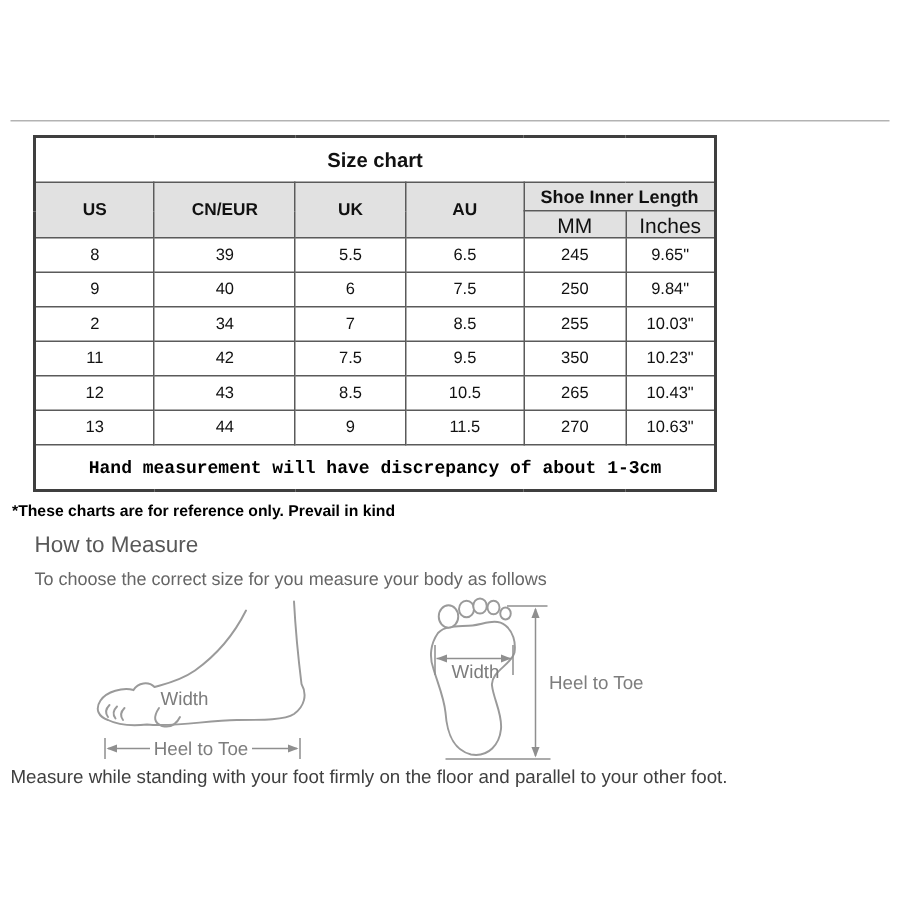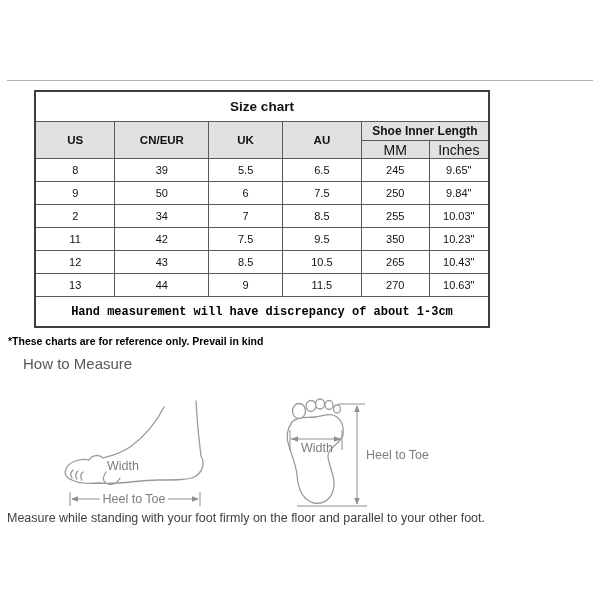--- a/index.html
+++ b/index.html
@@ -7,21 +7,20 @@
     position:relative;width:600px;height:600px;background:#ffffff;overflow:hidden;
     font-family:"Liberation Sans",sans-serif;color:#1a1a1a;
   }
   .top-rule{position:absolute;left:7px;top:80px;width:586px;height:1px;background:#b3b3b3;}
 
   
   table.size-table{
     position:absolute;left:22px;top:90px;width:456px;
     border-collapse:collapse;table-layout:fixed;
     border:2px solid #3f3f3f;
-    margin-left:12px;
   }
   table.size-table td, table.size-table th{
     border:1px solid #5a5a5a;text-align:center;vertical-align:middle;
     padding:0;color:#111;
   }
   tr.title-row td{height:29px;background:#fff;font-weight:bold;font-size:13.5px;}
   tr.head-row th, tr.sub-row th{background:#e1e1e1;}
   tr.head-row th{height:18px;font-weight:bold;font-size:11.5px;}
   tr.sub-row th{height:17px;font-weight:normal;font-size:14px;}
   tr.data-row td{height:22px;background:#fff;font-size:11px;font-weight:normal;}
@@ -85,21 +84,21 @@
     <tr class="data-row">
       <td>8</td>
       <td>39</td>
       <td>5.5</td>
       <td>6.5</td>
       <td>245</td>
       <td>9.65"</td>
     </tr>
     <tr class="data-row">
       <td>9</td>
-      <td>50</td>
+      <td>40</td>
       <td>6</td>
       <td>7.5</td>
       <td>250</td>
       <td>9.84"</td>
     </tr>
     <tr class="data-row">
       <td>2</td>
       <td>34</td>
       <td>7</td>
       <td>8.5</td>
@@ -131,20 +130,21 @@
       <td>10.63"</td>
     </tr>
     <tr class="note-row">
       <td colspan="6">Hand measurement will have discrepancy of about 1-3cm</td>
     </tr>
   </tbody>
     </table>
 
   <div class="disclaimer">*These charts are for reference only. Prevail in kind</div>
   <div class="how-heading">How to Measure</div>
+  <div class="how-intro">To choose the correct size for you measure your body as follows</div>
 
   <svg class="diagram foot-side" width="160" height="115" viewBox="0 0 160 115">
     <path class="sketch" d="M106,12 C97,30 86,42 72,52 C62,59 52,61 45,63
              C41,59 34,60 31,65
              C24,63 13,66 9,72 C5,78 8,83 14,85 C20,88 30,89 40,88
              C60,90 80,85 100,85 C118,85 132,85 138,81 C145,76 147,68 143,61
              C141,45 139,25 138,6"></path>
     <path class="sketch" d="M15,75 q-4,4 -1,8 M20,76 q-4,4 -1,8 M25,77 q-4,4 -1,8"></path>
     <path class="sketch" d="M48,77 q-6,9 2,12 q8,2 12,-6"></path>
     <text x="65" y="75" text-anchor="middle">Width</text>

